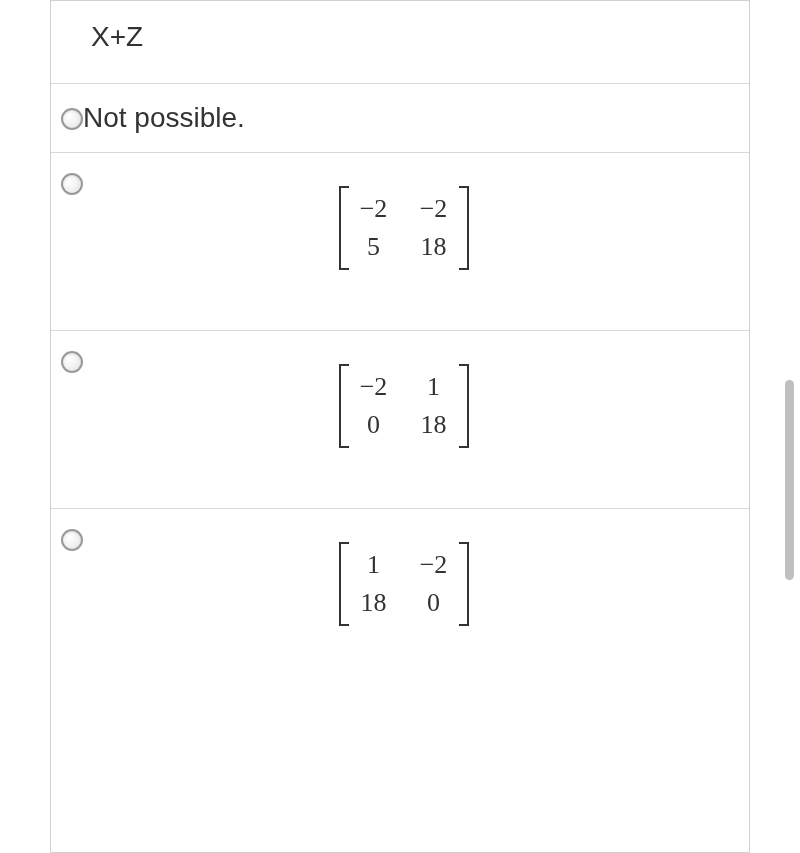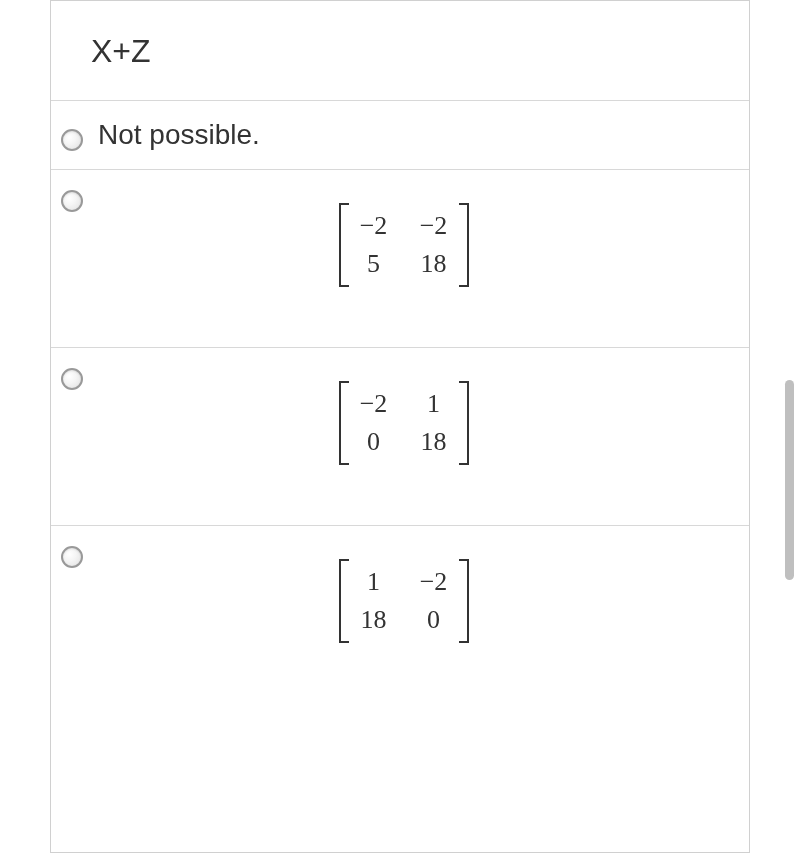--- a/index.html
+++ b/index.html
@@ -16,30 +16,28 @@
     }
     .container {
       border: 1px solid #d0d0d0;
       margin: 0 50px 0 50px;
       padding: 0;
       height: 853px;
       position: relative;
     }
     .question-header {
       padding: 20px 40px 30px 40px;
-      font-size: 32px;
+      font-size: 28px;
       color: #333;
-      margin-top: 12px;
     }
     .option {
       border-top: 1px solid #d8d8d8;
       padding: 18px 40px 18px 10px;
       display: flex;
-      align-items: flex-end;
-      gap: 15px;
+      align-items: center;
     }
     .option-matrix {
       border-top: 1px solid #d8d8d8;
       padding: 18px 40px 60px 10px;
       display: flex;
       align-items: flex-start;
       gap: 15px;
     }
     .radio {
       width: 22px;

